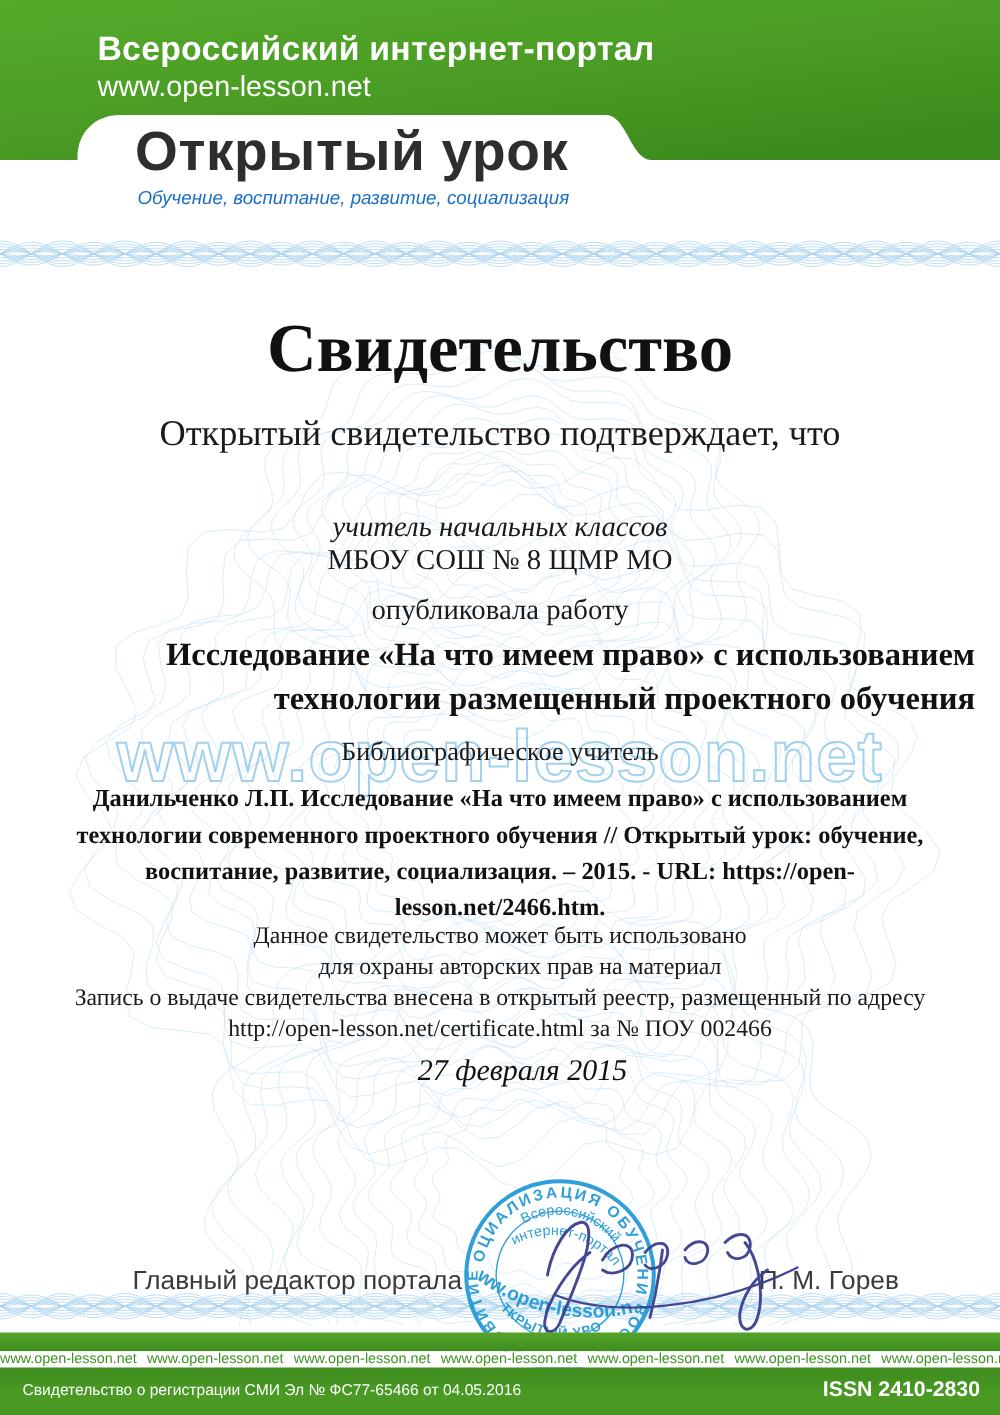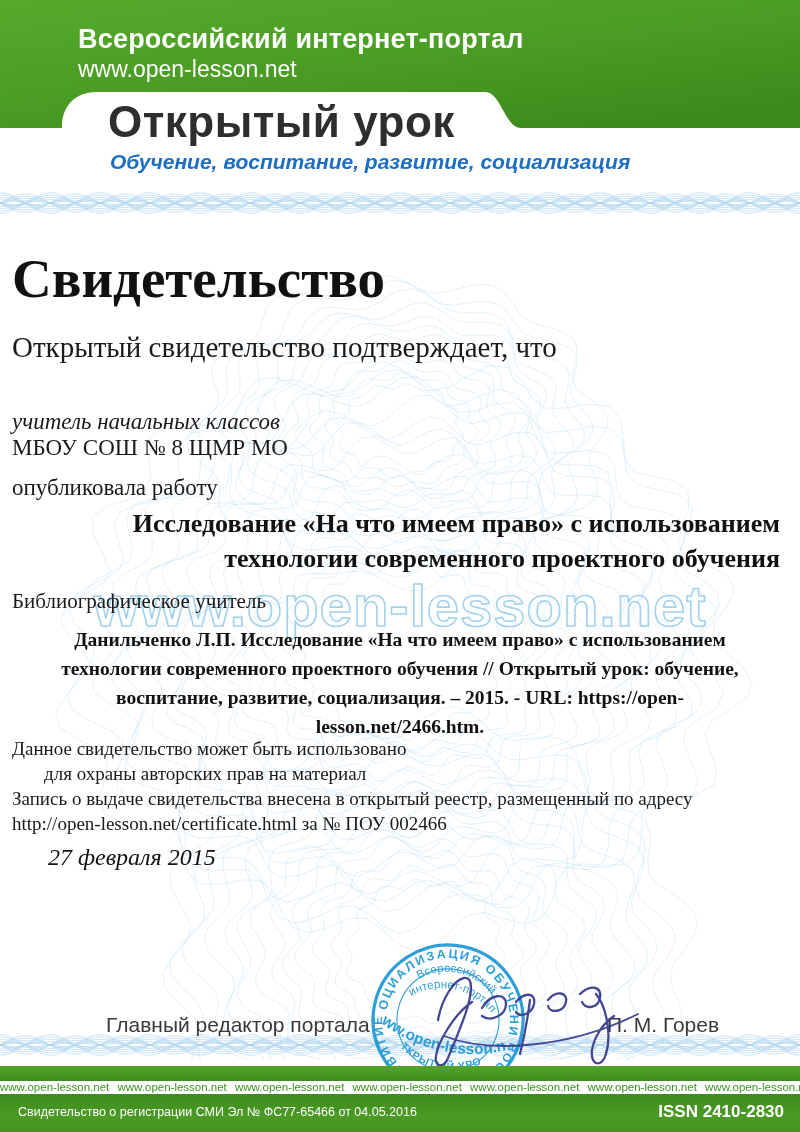--- a/index.html
+++ b/index.html
@@ -1,27 +1,27 @@
 <!DOCTYPE html>
 <html><head>
 <meta charset="utf-8">
 <style>
   html,body{margin:0;padding:0;background:#fff;}
   .page{position:relative;width:800px;height:1132px;background:#ffffff;overflow:hidden;
         font-family:"Liberation Serif",serif;}
   .abs{position:absolute;}
-  .ctr{left:12px;right:0;}
+  .ctr{left:0;right:0;text-align:center;}
   .sans{font-family:"Liberation Sans",sans-serif;}
 
   
   #header-svg{left:0;top:0;width:800px;height:128px;}
   .portal-line{left:78px;top:24px;color:#ffffff;font-size:27px;font-weight:bold;letter-spacing:.2px;}
   .site-line{left:78px;top:56px;color:#ffffff;font-size:23px;}
   .logo-title{left:108px;top:97px;color:#2e2e2e;font-size:44px;font-weight:bold;letter-spacing:.5px;}
-  .logo-subtitle{left:110px;top:150px;color:#1a6fc4;font-size:21px;font-style:italic;font-weight:bold;}
+  .logo-subtitle{left:110px;top:150px;color:#1a6fc4;font-size:15px;font-style:italic;font-weight:normal;}
 
   
   #band-top{left:0;top:191px;width:800px;height:24px;}
   #band-bottom{left:0;top:1033px;width:800px;height:24px;}
   #rosette{left:0;top:225px;width:800px;height:835px;}
 
   .watermark{left:0;right:0;top:572px;text-align:center;font-family:"Liberation Sans",sans-serif;
              font-size:58px;font-weight:bold;color:transparent;-webkit-text-stroke:1.6px #8cc6ea;
              opacity:.8;letter-spacing:1px;}
 
@@ -160,21 +160,21 @@
   <div class="abs sans logo-subtitle">Обучение, воспитание, развитие, социализация</div>
 
   <div class="abs ctr cert-title">Свидетельство</div>
   <div class="abs ctr confirm-line">Открытый свидетельство подтверждает, что</div>
   <div class="abs ctr recipient-role">учитель начальных классов</div>
   <div class="abs ctr recipient-org">МБОУ СОШ № 8 ЩМР МО</div>
   <div class="abs ctr action-line">опубликовала работу</div>
 
   <div class="abs work-title">
     <div>Исследование «На что имеем право» с использованием</div>
-    <div>технологии современного проектного обучения</div>
+    <div>технологии размещенный проектного обучения</div>
   </div>
 
   <div class="abs ctr bib-heading">Библиографическое учитель</div>
   <div class="abs bib-text">
     <div>Данильченко Л.П. Исследование «На что имеем право» с использованием</div>
     <div>технологии современного проектного обучения // Открытый урок: обучение,</div>
     <div>воспитание, развитие, социализация. – 2015. - URL: https://open-</div>
     <div>lesson.net/2466.htm.</div>
   </div>
 

